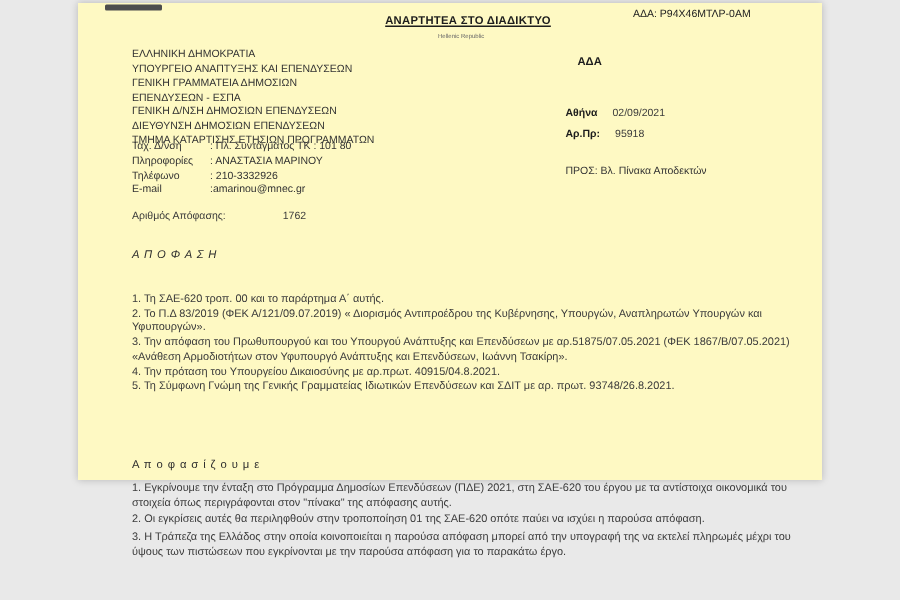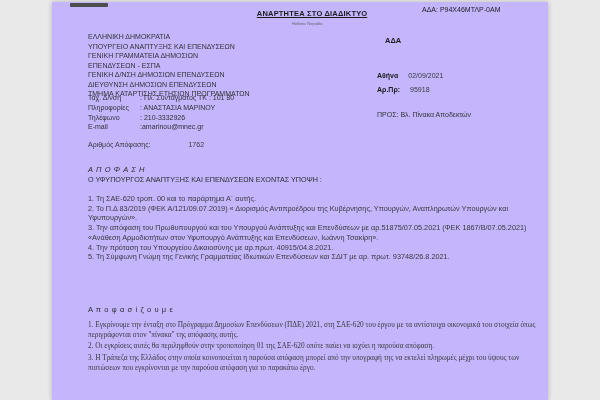--- a/index.html
+++ b/index.html
@@ -12,22 +12,22 @@
     width: 600px;
     height: 400px;
     background: #e9e9e9;
     overflow: hidden;
   }
   .page {
     position: absolute;
     left: 52px;
     top: 2px;
     width: 496px;
-    height: 398px;
-    background: #c4b5fd;
+    height: 318px;
+    background: #fef9c3;
     box-shadow: 0 0 5px rgba(0,0,0,0.22);
     color: #3b3b3b;
   }
   .abs { position: absolute; }
   .top-artifact {
     left: 18px; top: 1px;
     width: 38px; height: 4px;
     background: #4d4d4d;
     border-radius: 1px;
   }
@@ -126,21 +126,21 @@
     color: #2d2d2d;
     white-space: nowrap;
   }
   .resolution {
     left: 36px; top: 318px;
     width: 456px;
     font-size: 7.3px;
     line-height: 9.7px;
     color: #3b3b3b;
   }
-  .resolution p { margin-bottom: 2px; font-family: Liberation Serif, serif; }
+  .resolution p { margin-bottom: 2px; }
 </style>
 </head>
 <body>
 
 <div class="viewport">
   <div class="page">
 
     <div class="abs top-artifact"></div>
 
     <div class="abs banner-title">ΑΝΑΡΤΗΤΕΑ ΣΤΟ ΔΙΑΔΙΚΤΥΟ</div>
@@ -195,21 +195,20 @@
         <span>:amarinou@mnec.gr</span>
       </div>
     </div>
 
     <div class="abs decision-number">
       <span>Αριθμός Απόφασης:</span>
       <span class="dnum">1762</span>
     </div>
 
     <div class="abs decision-heading">Α Π Ο Φ Α Σ Η</div>
-    <div class="abs decision-subheading">Ο ΥΦΥΠΟΥΡΓΟΣ ΑΝΑΠΤΥΞΗΣ ΚΑΙ ΕΠΕΝΔΥΣΕΩΝ ΕΧΟΝΤΑΣ ΥΠΟΨΗ :</div>
 
     <div class="abs considerations">
       <p>1. Τη ΣΑΕ-620  τροπ. 00 και το παράρτημα Α΄ αυτής.</p>
       <p>2. Το Π.Δ 83/2019 (ΦΕΚ Α/121/09.07.2019) « Διορισμός Αντιπροέδρου της Κυβέρνησης, Υπουργών, Αναπληρωτών Υπουργών και Υφυπουργών».</p>
       <p>3. Την απόφαση του Πρωθυπουργού και του Υπουργού Ανάπτυξης και Επενδύσεων με αρ.51875/07.05.2021 (ΦΕΚ 1867/Β/07.05.2021) «Ανάθεση Αρμοδιοτήτων στον Υφυπουργό Ανάπτυξης και Επενδύσεων, Ιωάννη Τσακίρη».</p>
       <p>4. Την  πρόταση του Υπουργείου Δικαιοσύνης με αρ.πρωτ. 40915/04.8.2021.</p>
       <p>5. Τη Σύμφωνη Γνώμη της Γενικής Γραμματείας Ιδιωτικών Επενδύσεων και ΣΔΙΤ με αρ. πρωτ. 93748/26.8.2021.</p>
     </div>
 
     <div class="abs resolution-heading">Α π ο φ α σ ί ζ ο υ μ ε</div>

